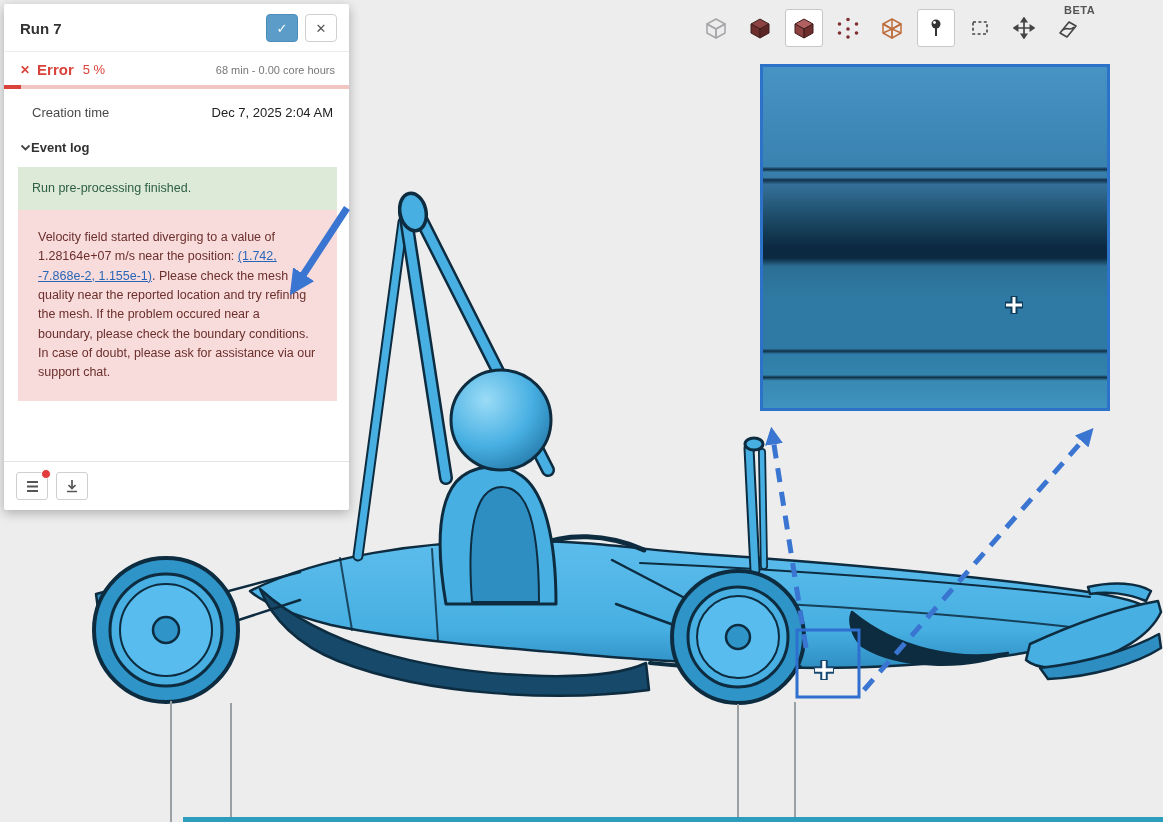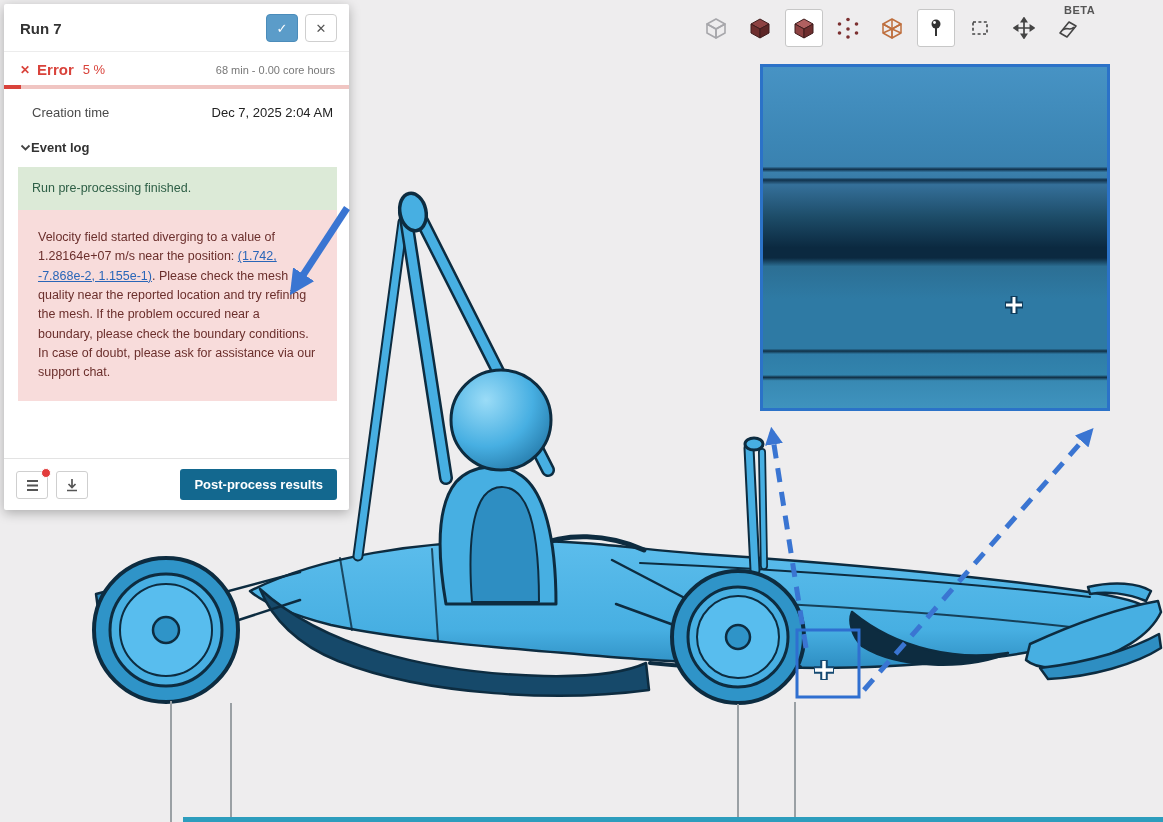--- a/index.html
+++ b/index.html
@@ -314,21 +314,20 @@
         </svg>
       <span class="notif-dot"></span>
     </button>
     <button class="foot-btn">
       <svg width="18" height="18">
         <g stroke="#555" stroke-width="1.7" fill="none">
             <path d="M9 3 L9 11 M5.5 8 L9 11.5 L12.5 8 M4 14.5 H14"></path>
           </g>
         </svg>
     </button>
-    <button class="pp-btn">Post-process results</button>
   </div>
 </div>
 
 <svg id="overlay" class="layer" width="1163" height="822" viewBox="0 0 1163 822">
   <defs>
     <marker id="ah" viewBox="0 0 10 10" refX="7" refY="5" markerWidth="3.6" markerHeight="3.6" orient="auto">
       <path d="M0 0 L10 5 L0 10 Z" fill="#3a75d2"></path>
     </marker>
   </defs>
 

